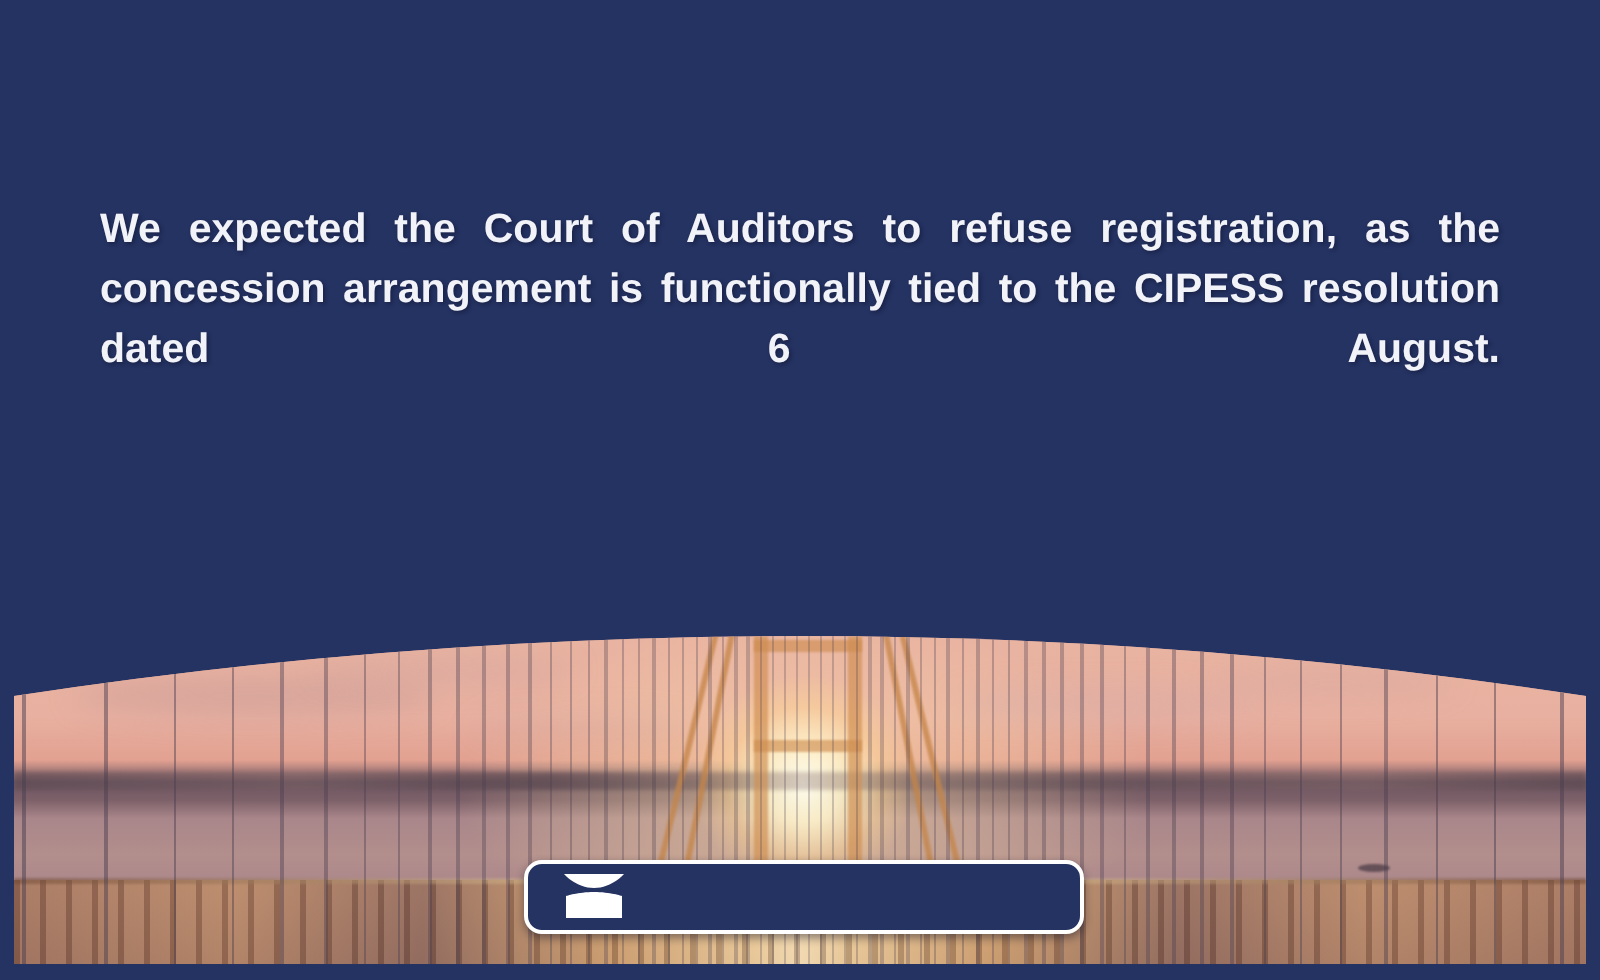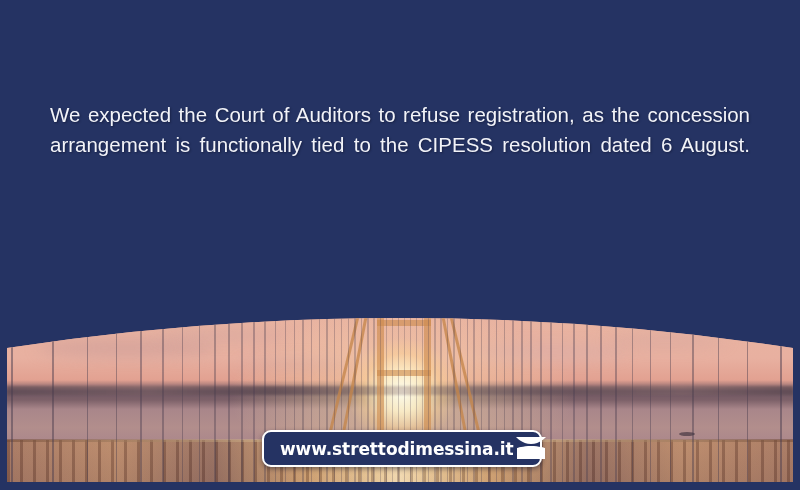--- a/index.html
+++ b/index.html
@@ -29,21 +29,21 @@
     font-size:37px;
     line-height:45px;
     letter-spacing:-0.6px;
     color:#ffffff;
     text-shadow:2px 2px 3px rgba(10,14,35,.55);
     word-spacing:1px;
   }
   .subline{
     margin:8px 0 0 0;
     font-family:"Liberation Sans",sans-serif;
-    font-weight:400;
+    font-weight:700;
     font-size:20.5px;
     line-height:30px;
     color:#f2f3f8;
     text-align:justify;
     text-shadow:1px 1px 2px rgba(10,14,35,.45);
   }
   .subline::after{content:"";display:inline-block;width:100%;}
 
   
   .photo-wrap{
@@ -276,21 +276,20 @@
           <span style="left: 662.8px; opacity: 0.67;"></span>
           <span style="left: 685.3px; opacity: 0.69;"></span>
           <span style="left: 710.8px; opacity: 0.72;"></span>
           <span style="left: 739.8px; opacity: 0.75;"></span>
           <span style="left: 773.2px; opacity: 0.78;"></span>
         </div>
     </div>
   </div>
 
   <div class="badge">
-    <span class="badge-url">www.strettodimessina.it</span>
     <svg class="badge-logo" viewBox="0 0 34 25">
       <path d="M2 1 H32 C32 1 26 8 17 8 C8 8 2 1 2 1 Z" fill="#ffffff"></path>
       <path d="M3 12 C3 12 9 10 17 10 C25 10 31 12 31 12 L31 23 L3 23 Z" fill="#ffffff"></path>
     </svg>
   </div>
 
   <div class="bottom-strip"></div>
 </div>
 
 </body></html>

